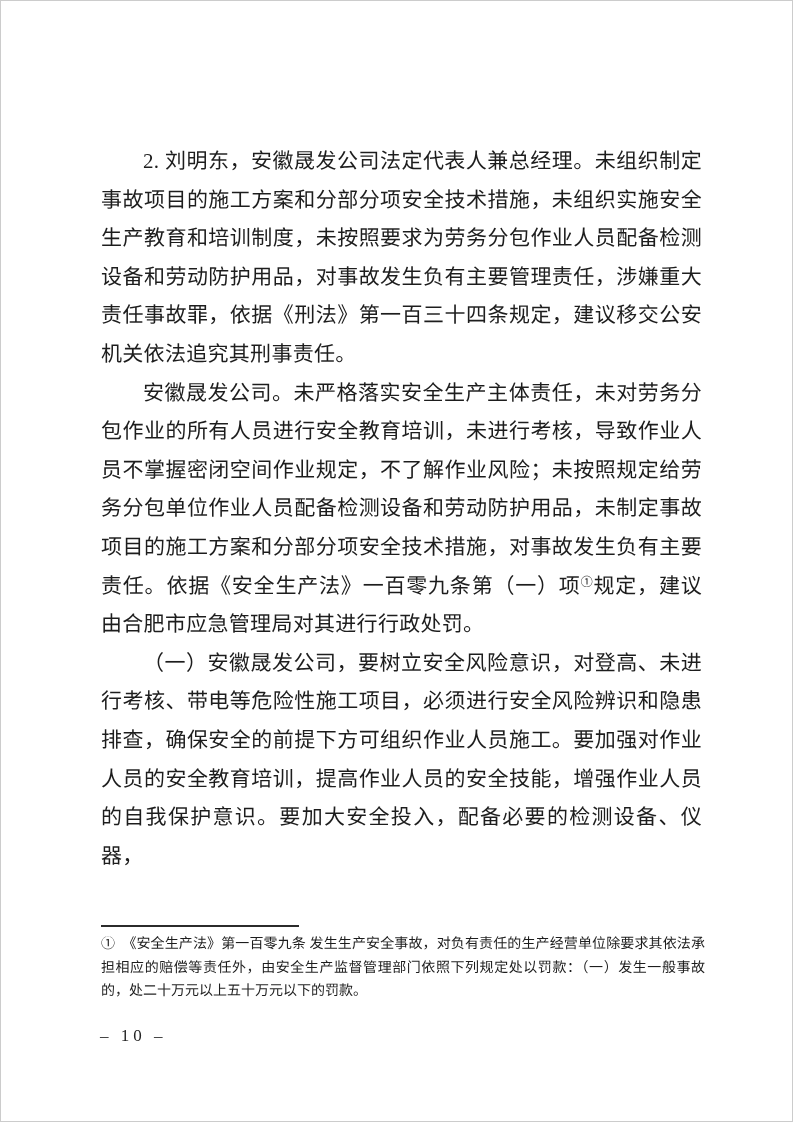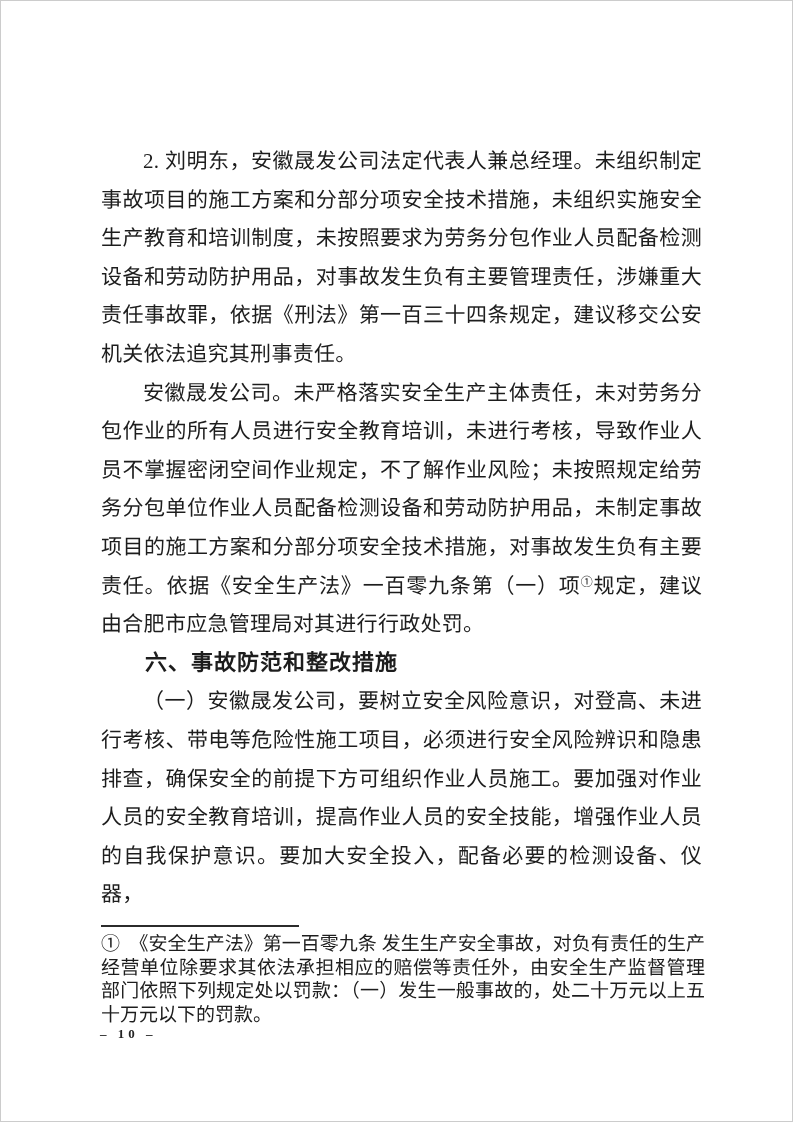--- a/index.html
+++ b/index.html
@@ -48,48 +48,46 @@
   }
   .fn-rule {
     width: 198px;
     height: 0;
     border: 0;
     border-top: 2px solid #2b2b2b;
     margin: 0;
   }
   .fn-text {
     margin: 5px 0 4px 0;
-    font-size: 19px;
+    font-size: 14px;
     line-height: 23.5px;
     text-align: justify;
     text-justify: inter-ideograph;
   }
   .page-number {
     position: absolute;
     left: 99px;
     top: 1025px;
     font-family: "Liberation Serif", "DejaVu Serif", serif;
-    font-size: 13px;
+    font-size: 17px;
     letter-spacing: 4px;
     color: #242424;
-    font-weight: bold;
   }
 </style>
 </head>
 <body>
 
 <div class="sheet">
 
   <div class="body-text">
     <p>2. 刘明东，安徽晟发公司法定代表人兼总经理。未组织制定事故项目的施工方案和分部分项安全技术措施，未组织实施安全生产教育和培训制度，未按照要求为劳务分包作业人员配备检测设备和劳动防护用品，对事故发生负有主要管理责任，涉嫌重大责任事故罪，依据《刑法》第一百三十四条规定，建议移交公安机关依法追究其刑事责任。</p>
 
 
     <p><span>安徽晟发公司。未严格落实安全生产主体责任，未对劳务分包作业的所有人员进行安全教育培训，未进行考核，导致作业人员不掌握密闭空间作业规定，不了解作业风险；未按照规定给劳务分包单位作业人员配备检测设备和劳动防护用品，未制定事故项目的施工方案和分部分项安全技术措施，对事故发生负有主要责任。依据《安全生产法》一百零九条第（一）项</span><sup class="fnref">①</sup><span>规定，建议由合肥市应急管理局对其进行行政处罚。</span></p>
 
-    <p class="heading-hei">六、事故防范和整改措施</p>
 
     <p>（一）安徽晟发公司，要树立安全风险意识，对登高、未进行考核、带电等危险性施工项目，必须进行安全风险辨识和隐患排查，确保安全的前提下方可组织作业人员施工。要加强对作业人员的安全教育培训，提高作业人员的安全技能，增强作业人员的自我保护意识。要加大安全投入，配备必要的检测设备、仪器，</p>
   </div>
 
   <div class="footnote-area">
     <hr class="fn-rule">
     <p class="fn-text"><span>①</span>&nbsp;&nbsp;<span>《安全生产法》第一百零九条 发生生产安全事故，对负有责任的生产经营单位除要求其依法承担相应的赔偿等责任外，由安全生产监督管理部门依照下列规定处以罚款：（一）发生一般事故的，处二十万元以上五十万元以下的罚款。</span></p>
   </div>
 
   <div class="page-number">– 10 –</div>

